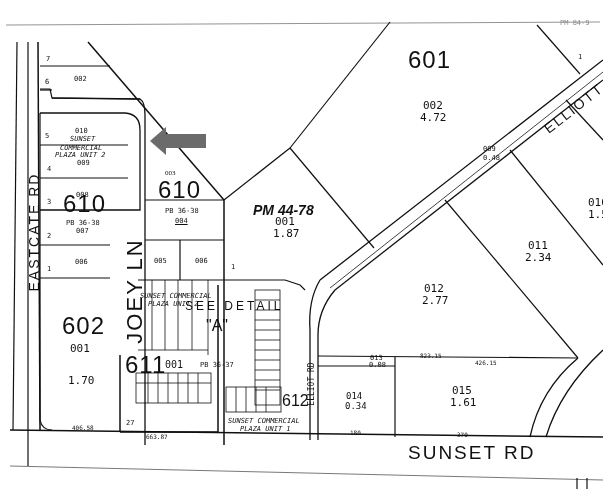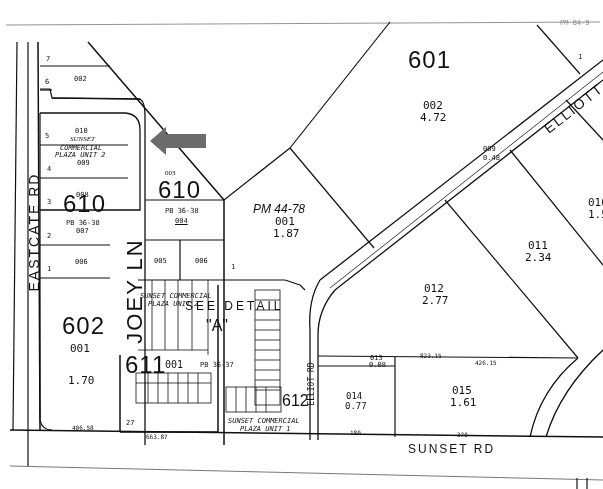--- a/index.html
+++ b/index.html
@@ -3,22 +3,22 @@
 <meta charset="utf-8">
 <style>
   html, body { margin:0; padding:0; background:#fff; }
   body { width:603px; height:489px; position:relative; overflow:hidden;
          font-family:"Liberation Sans", sans-serif; color:#111; }
   #map { position:absolute; left:0; top:0; width:603px; height:489px; }
   .lbl { position:absolute; white-space:nowrap; line-height:1; color:#111; }
   .big { font-size:24px; letter-spacing:1px; }
   .med { font-size:11px; font-family:"DejaVu Sans Mono", monospace; text-align:center; }
   .sm  { font-size:7px; font-family:"DejaVu Sans Mono", monospace; }
-  .road { font-size:12px; letter-spacing:2px; }
-  .ital { font-style:italic; font-size:12px; }
+  .road { font-size:19px; letter-spacing:2px; }
+  .ital { font-style:italic; font-size:14px;font-weight:bold; }
   .arrow { position:absolute; }
 </style>
 </head>
 <body>
 
 <svg id="map" viewBox="0 0 603 489" xmlns="http://www.w3.org/2000/svg">
   <g stroke="#111" fill="none" stroke-width="1.2">
 
     <line x1="6" y1="25" x2="600" y2="22" stroke-width="0.8" stroke="#777"></line>
 
@@ -144,21 +144,21 @@
 <div class="lbl sm" style="left:483px;top:155px;">0.48</div>
 <div class="lbl med" style="left:588px;top:197px;">010</div>
 <div class="lbl med" style="left:588px;top:209px;">1.5</div>
 <div class="lbl med" style="left:528px;top:240px;">011</div>
 <div class="lbl med" style="left:525px;top:252px;">2.34</div>
 <div class="lbl med" style="left:424px;top:283px;">012</div>
 <div class="lbl med" style="left:422px;top:295px;">2.77</div>
 <div class="lbl sm" style="left:370px;top:355px;">013</div>
 <div class="lbl sm" style="left:369px;top:362px;text-align:right;">0.08</div>
 <div class="lbl med" style="left:346px;top:392px;font-size:9px;">014</div>
-<div class="lbl med" style="left:345px;top:402px;font-size:9px;">0.77</div>
+<div class="lbl med" style="left:345px;top:402px;font-size:9px;">0.34</div>
 <div class="lbl med" style="left:452px;top:385px;">015</div>
 <div class="lbl med" style="left:450px;top:397px;">1.61</div>
 <div class="lbl med" style="left:275px;top:216px;">001</div>
 <div class="lbl med" style="left:273px;top:228px;">1.87</div>
 <div class="lbl med" style="left:70px;top:343px;">001</div>
 <div class="lbl med" style="left:68px;top:375px;">1.70</div>
 <div class="lbl sm" style="left:74px;top:76px;">002</div>
 <div class="lbl sm" style="left:165px;top:170px;font-family:Liberation Serif, serif;">003</div>
 <div class="lbl sm" style="left:75px;top:128px;">010</div>
 <div class="lbl sm" style="left:77px;top:160px;">009</div>
@@ -169,21 +169,21 @@
 <div class="lbl sm" style="left:154px;top:258px;">005</div>
 <div class="lbl sm" style="left:195px;top:258px;">006</div>
 <div class="lbl med" style="left:165px;top:360px;font-size:10px;">001</div>
 
 <div class="lbl ital" style="left:253px;top:203px;">PM 44-78</div>
 <div class="lbl sm" style="left:165px;top:208px;">PB 36-38</div>
 <div class="lbl sm" style="left:66px;top:220px;">PB 36-38</div>
 <div class="lbl sm" style="left:186px;top:362px;margin-left:14px;">PB 36-37</div>
 <div class="lbl sm" style="left:560px;top:20px;color:#888;">PM 84-9</div>
 
-<div class="lbl sm" style="left:70px;top:136px;font-style:italic;font-family:Liberation Serif, serif;">SUNSET</div>
+<div class="lbl sm" style="left:70px;top:136px;font-style:italic;">SUNSET</div>
 <div class="lbl sm" style="left:60px;top:145px;font-style:italic;">COMMERCIAL</div>
 <div class="lbl sm" style="left:55px;top:152px;font-style:italic;">PLAZA UNIT 2</div>
 <div class="lbl sm" style="left:140px;top:293px;font-style:italic;">SUNSET COMMERCIAL</div>
 <div class="lbl sm" style="left:148px;top:301px;font-style:italic;">PLAZA UNIT 2</div>
 <div class="lbl sm" style="left:228px;top:418px;font-style:italic;">SUNSET COMMERCIAL</div>
 <div class="lbl sm" style="left:240px;top:426px;font-style:italic;">PLAZA UNIT 1</div>
 
 <div class="lbl" style="left:185px;top:300px;font-size:12px;letter-spacing:3px;">SEE DETAIL</div>
 <div class="lbl" style="left:206px;top:318px;font-size:16px;">"A"</div>
 

